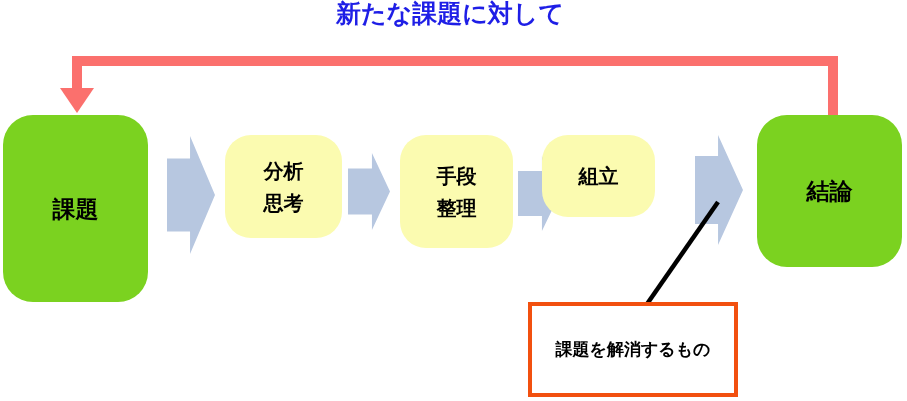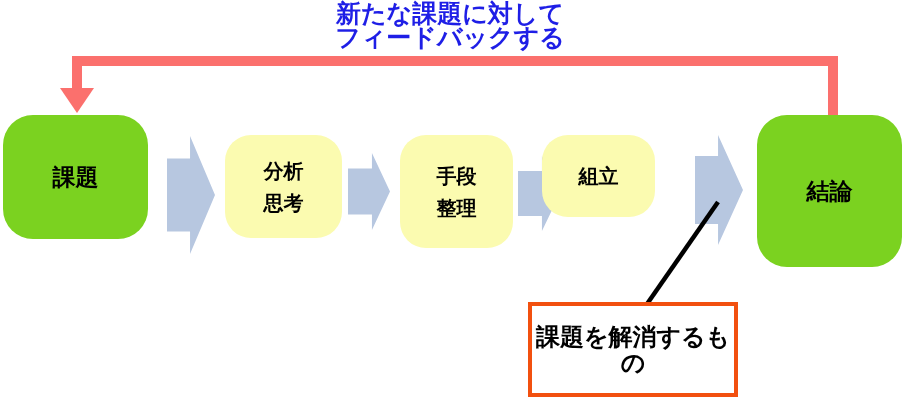--- a/index.html
+++ b/index.html
@@ -58,21 +58,21 @@
     border-radius: 30px;
     font-size: 23px;
     line-height: 36px;
   }
   .yellow {
     background: #FBFBB0;
     border-radius: 26px;
     font-size: 20px;
     line-height: 32px;
   }
-  .b1 { left: 3px;   top: 115px; width: 145px; height: 124px; }
+  .b1 { left: 3px;   top: 115px; width: 145px; height: 187px; }
   .b2 { left: 225px; top: 135px; width: 117px; height: 103px; }
   .b3 { left: 400px; top: 135px; width: 113px; height: 113px; align-items: center; }
   .b4 { left: 542px; top: 135px; width: 113px; height: 82px; }
   .b5 { left: 757px; top: 115px; width: 145px; height: 152px; }
   
   .flow-arrow { position: absolute; background: #B7C7E0; }
   .arrow-big {
     clip-path: polygon(0% 19%, 48% 19%, 48% 0%, 100% 50%, 48% 100%, 48% 81%, 0% 81%);
   }
   .arrow-small {
@@ -96,33 +96,32 @@
     width: 202px; height: 87px;
     border: 4px solid #F2500F;
     background: #ffffff;
     display: flex;
     flex-direction: column;
     align-items: center;
     justify-content: center;
     text-align: center;
     color: #000000;
     font-weight: bold;
-    font-size: 24px;
+    font-size: 17px;
     line-height: 26px;
   }
   .callout span { display: block; }
 </style>
 </head>
 <body>
 
 <div class="canvas">
 
   <div class="caption">
     <span>新たな課題に対して</span>
-    <span>フィードバックする</span>
   </div>
 
   <div>
     <div class="fb fb-h"></div>
     <div class="fb fb-vl"></div>
     <div class="fb fb-vr"></div>
     <div class="fb-head"></div>
   </div>
 
   <div class="box green b1">

